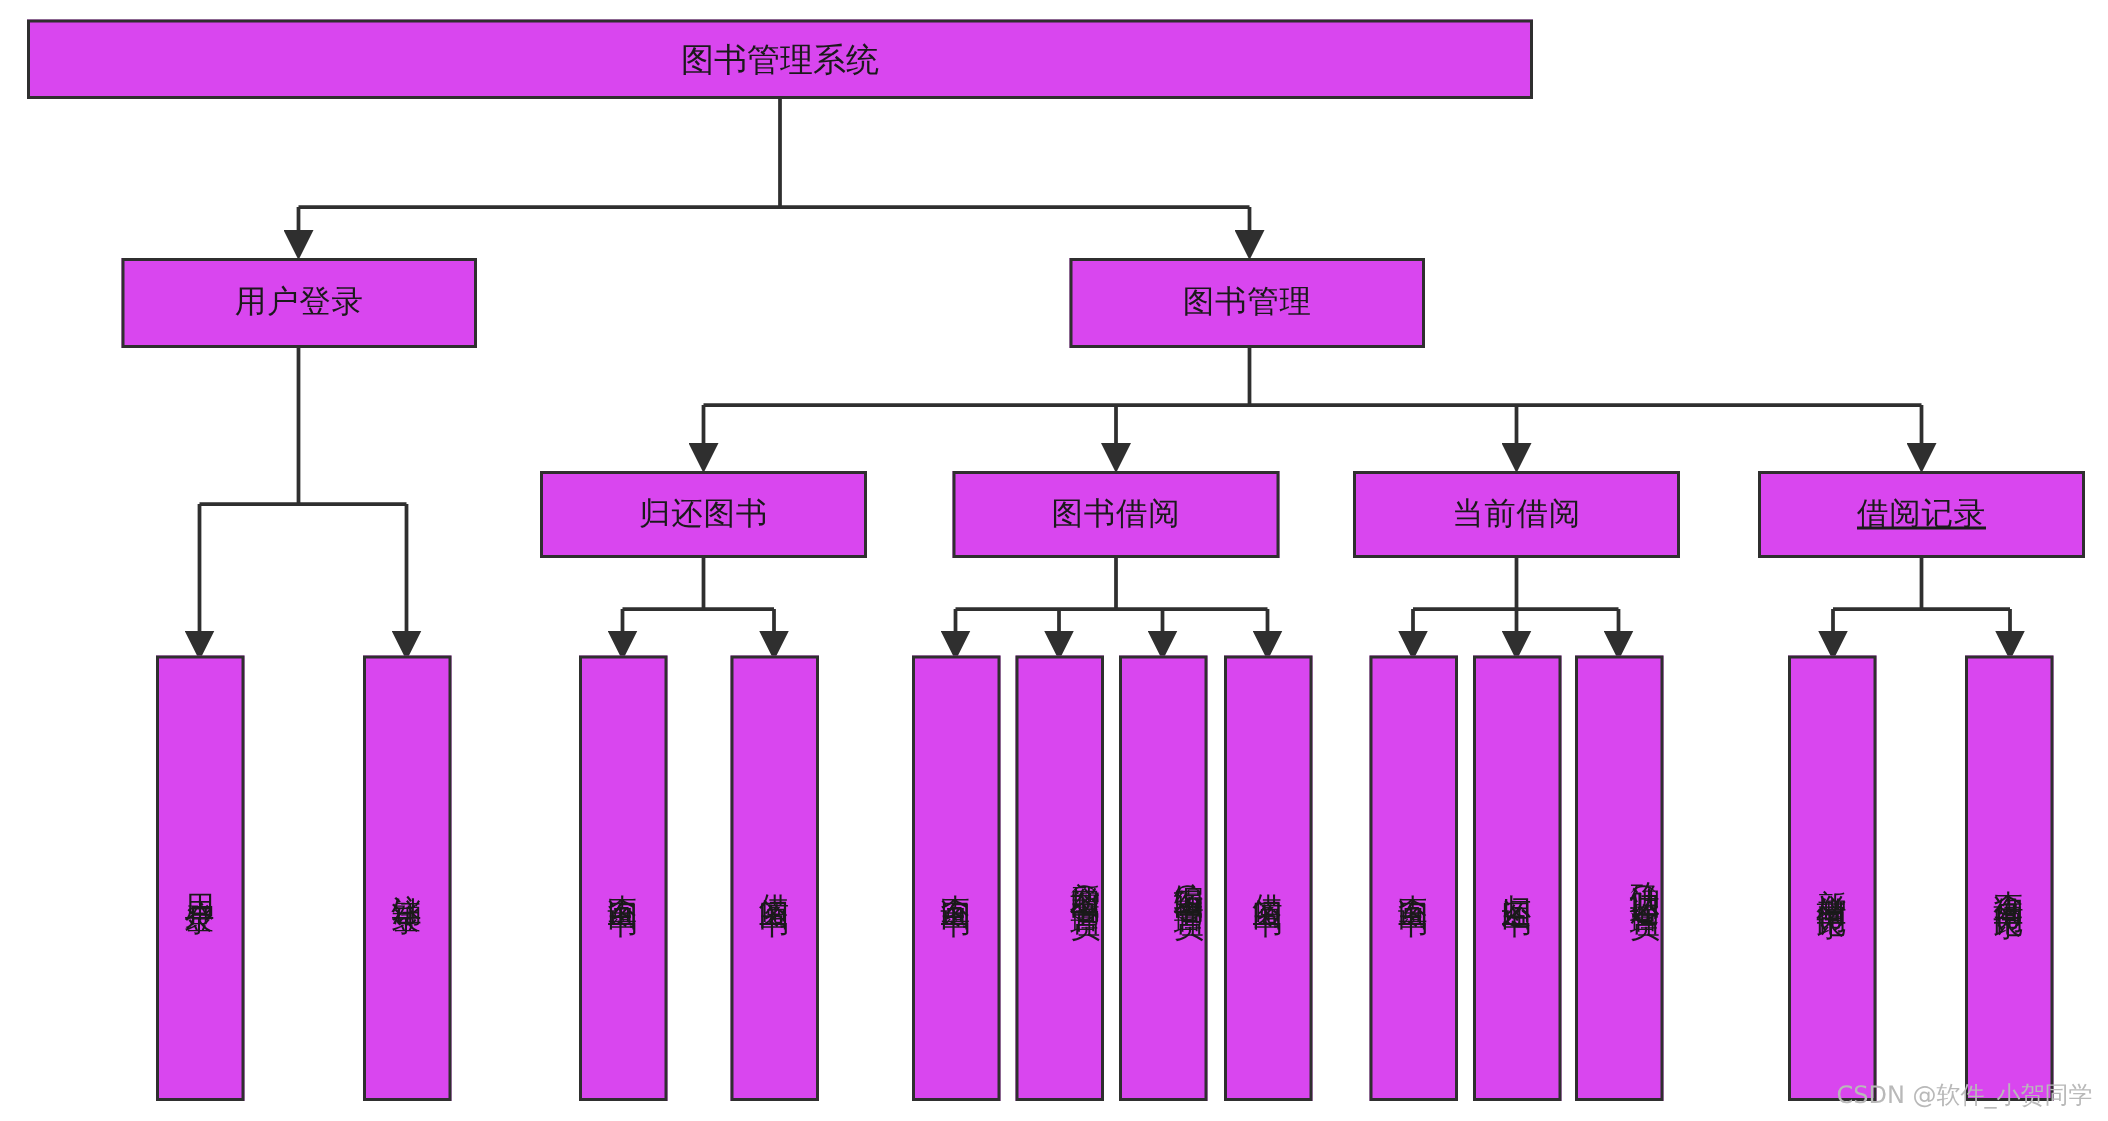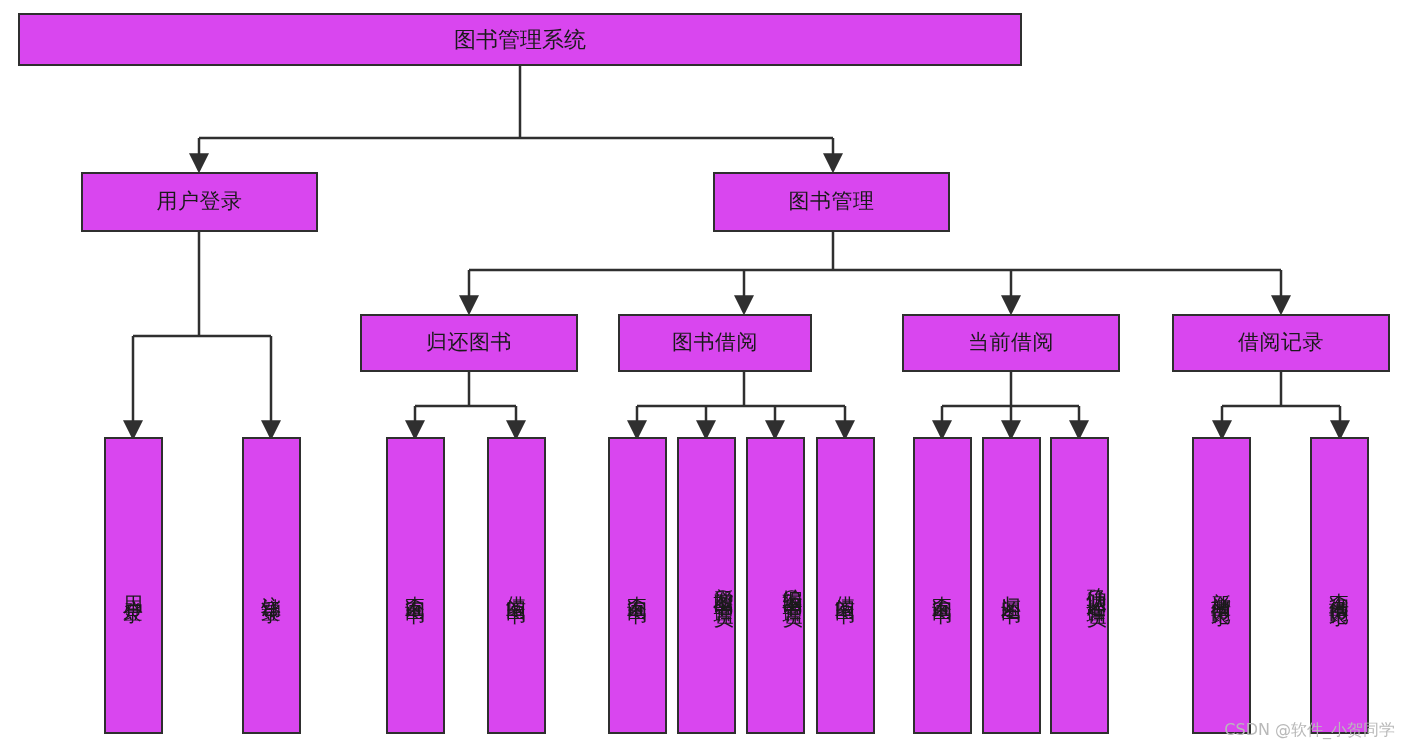--- a/index.html
+++ b/index.html
@@ -133,27 +133,27 @@
   <div class="node node-h" style="left:81px; top:172px; width:237px; height:60px;">
     <span>用户登录</span>
   </div>
   <div class="node node-h" style="left:713px; top:172px; width:237px; height:60px;">
     <span>图书管理</span>
   </div>
 
   <div class="node node-h" style="left:360px; top:314px; width:218px; height:58px;">
     <span>归还图书</span>
   </div>
-  <div class="node node-h" style="left:618px; top:314px; width:194px; height:58px;">
+  <div class="node node-h" style="left:635px; top:314px; width:218px; height:58px;">
     <span>图书借阅</span>
   </div>
   <div class="node node-h" style="left:902px; top:314px; width:218px; height:58px;">
     <span>当前借阅</span>
   </div>
-  <div class="node node-h" style="left:1172px; top:314px; width:218px; height:58px;">
+  <div class="node node-h" style="left:1172px; top:314px; width:218px; height:58px;text-decoration:underline;">
     <span>借阅记录</span>
   </div>
 
   <div class="node leaf" style="left:104px; top:437px; width:59px; height:297px;">
     <span>用户登录</span>
   </div>
   <div class="node leaf" style="left:242px; top:437px; width:59px; height:297px;">
     <span>注销登录</span>
   </div>
 

